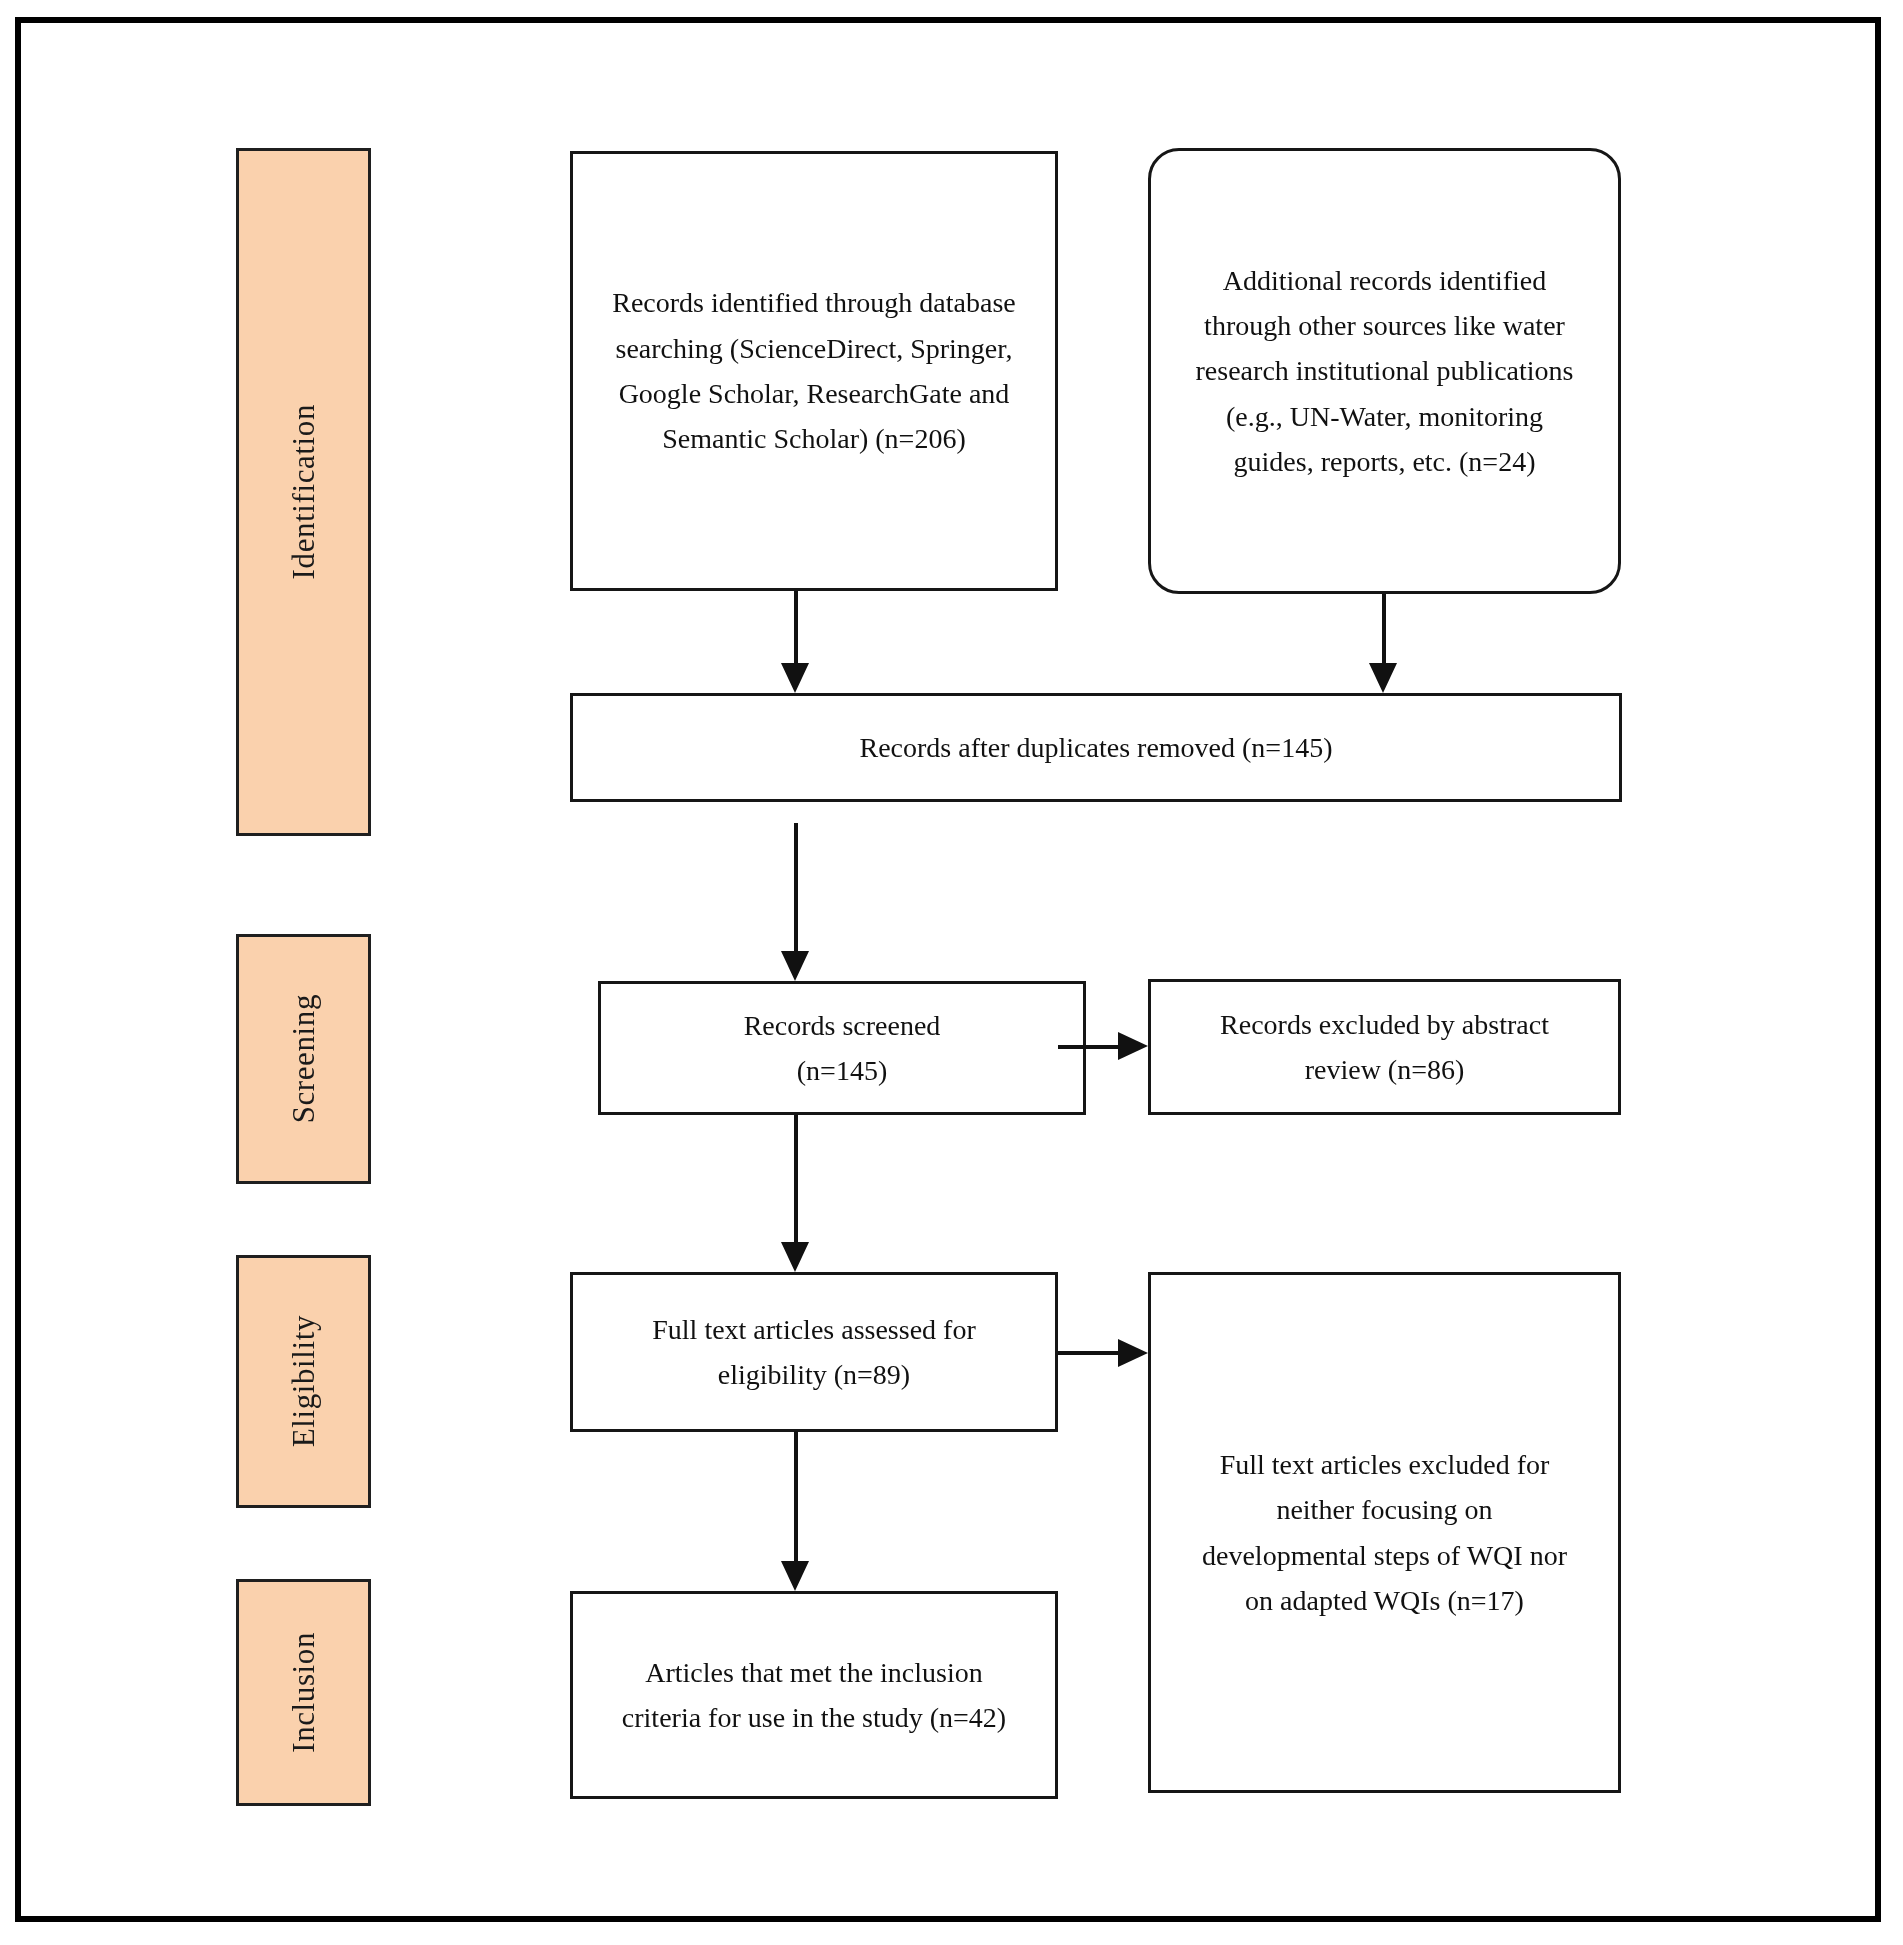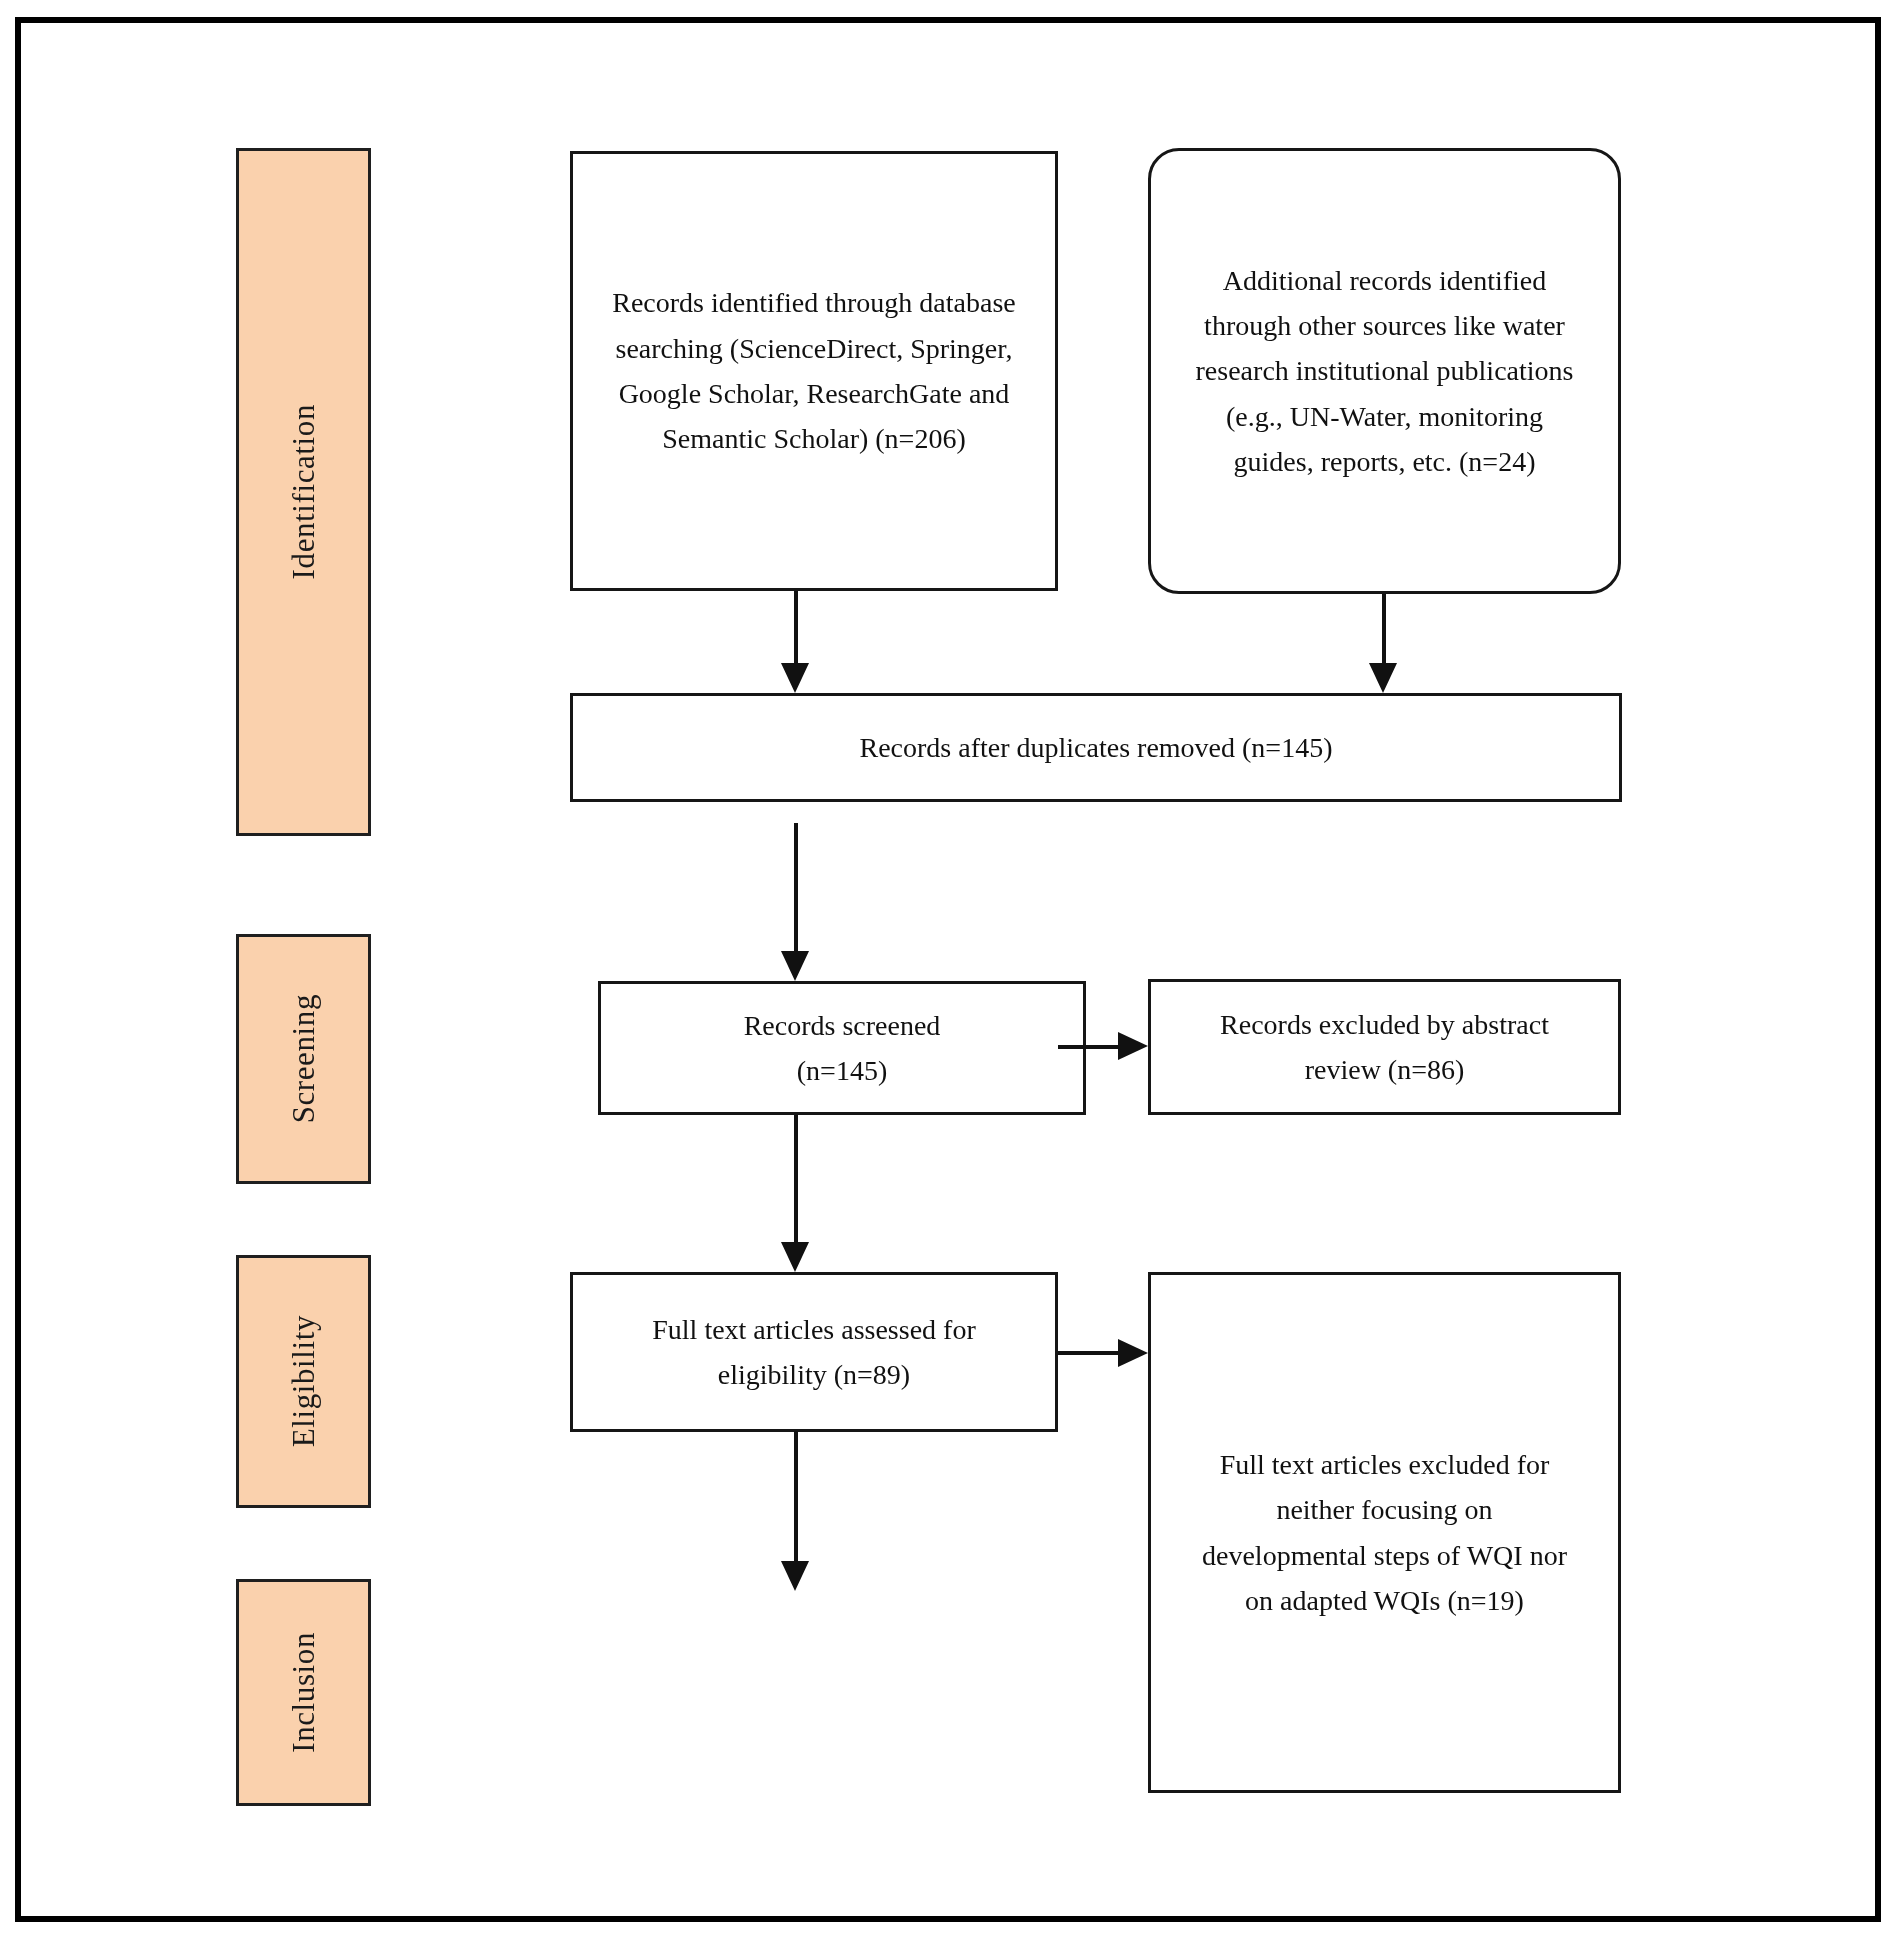--- a/index.html
+++ b/index.html
@@ -123,23 +123,26 @@
 
   <div class="flow-box" style="left:1148px;top:979px;width:473px;height:136px;">
     <span class="flow-text" style="max-width:398px;">Records excluded by abstract review (n=86)</span>
   </div>
 
   <div class="flow-box" style="left:570px;top:1272px;width:488px;height:160px;">
     <span class="flow-text" style="max-width:386px;">Full text articles assessed for eligibility (n=89)</span>
   </div>
 
   <div class="flow-box" style="left:1148px;top:1272px;width:473px;height:521px;">
-    <span class="flow-text" style="max-width:368px;">Full text articles excluded for neither focusing on developmental steps of WQI nor on adapted WQIs (n=19)</span>
+    <span class="flow-text" style="max-width:368px;">Full text articles excluded for neither focusing on developmental steps of WQI nor on adapted WQIs (n=17)</span>
   </div>
 
+  <div class="flow-box" style="left:570px;top:1591px;width:488px;height:208px;">
+    <span class="flow-text" style="max-width:398px;">Articles that met the inclusion criteria for use in the study (n=42)</span>
+  </div>
 
   <div class="vline" style="left:794px;top:591px;height:74px;"></div>
   <div class="head-down" style="left:781px;top:663px;"></div>
 
   <div class="vline" style="left:1382px;top:594px;height:71px;"></div>
   <div class="head-down" style="left:1369px;top:663px;"></div>
 
   <div class="vline" style="left:794px;top:823px;height:130px;"></div>
   <div class="head-down" style="left:781px;top:951px;"></div>
 

